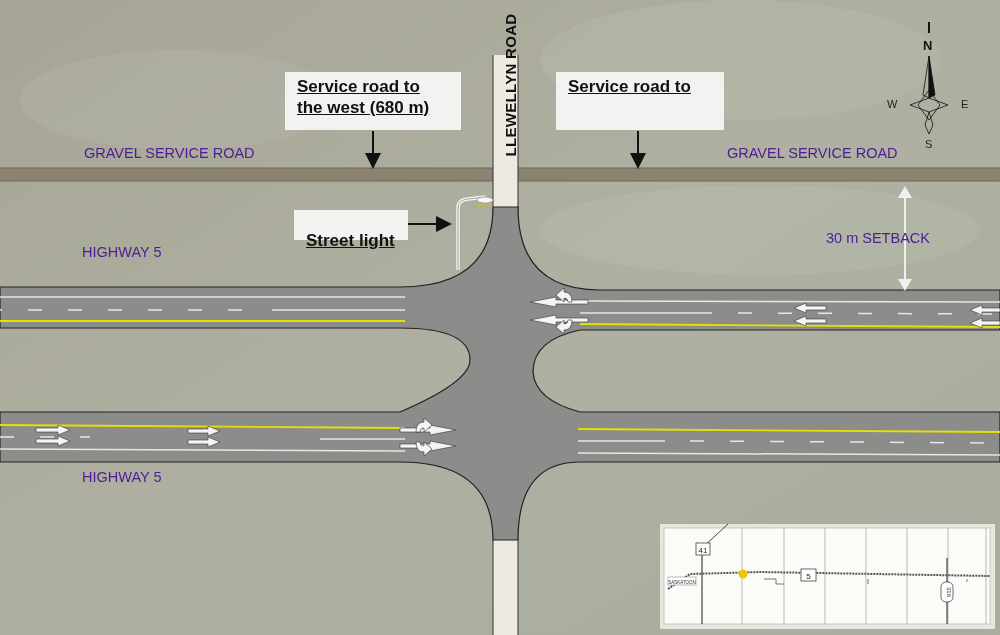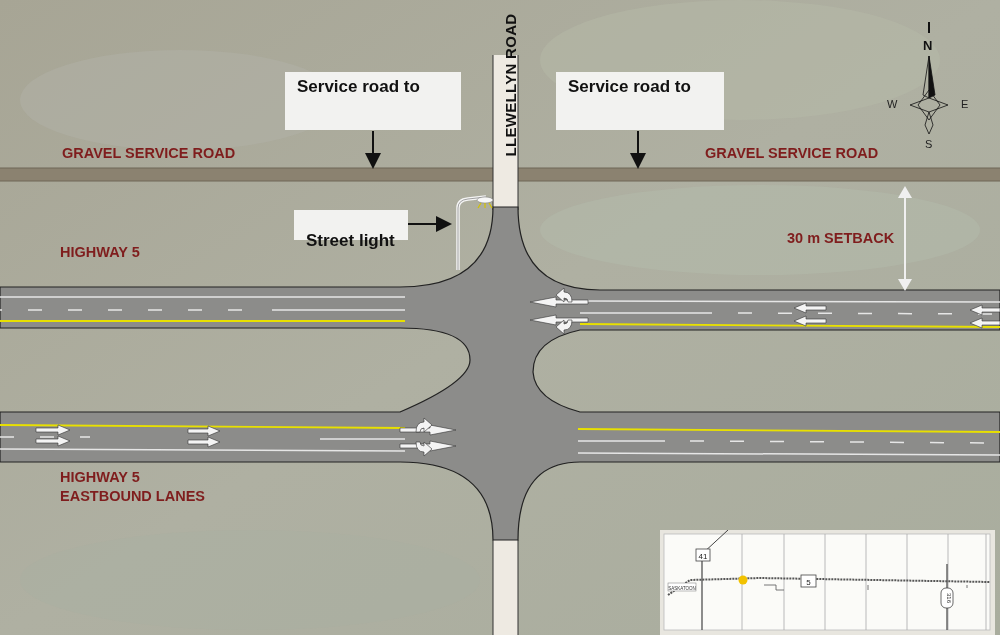--- a/index.html
+++ b/index.html
@@ -1,23 +1,23 @@
 <!DOCTYPE html>
 <html><head>
   <meta charset="utf-8">
   <style>
     html, body { margin:0; padding:0; }
     body { width:1000px; height:635px; overflow:hidden; font-family:"Liberation Sans", sans-serif; }
     #stage { position:relative; width:1000px; height:635px; overflow:hidden; background:#a9aa9c; }
     #map-svg { position:absolute; left:0; top:0; }
-    .callout { position:absolute; background:#f2f2f0; color:#111; font-weight:bold; font-size:17px; line-height:21px; padding:4px 10px 6px 12px; box-sizing:border-box; }
-    .label { position:absolute; color:#7f1d1d; font-weight:bold; font-size:14.5px; line-height:19px; white-space:nowrap; }
+    .callout { position:absolute; background:#f2f2f0; color:#111; font-weight:bold; font-size:17px; line-height:21px; padding:4px 10px 6px 12px; box-sizing:border-box;text-decoration:underline; }
+    .label { position:absolute; color:#4c1d95; font-weight:normal; font-size:14.5px; line-height:19px; white-space:nowrap;margin-left:22px; }
     .vlabel { position:absolute; left:510px; top:85px; transform:translate(-50%,-50%) rotate(-90deg); font-weight:bold; font-size:15px; color:#111; white-space:nowrap; letter-spacing:0.3px; }
     .compass-letter { position:absolute; font-size:11px; color:#222; }
-    .inset { position:absolute; left:660px; top:524px; width:335px; height:105px; background:#e8e6df;margin-top:6px; }
+    .inset { position:absolute; left:660px; top:524px; width:335px; height:105px; background:#e8e6df; }
   </style>
 </head>
 <body>
 
 <div id="stage">
 
   <svg id="map-svg" width="1000" height="635" viewBox="0 0 1000 635">
     <defs>
       <linearGradient id="fieldg" x1="0" y1="0" x2="1" y2="1">
         <stop offset="0" stop-color="#a7a595"></stop>
@@ -133,27 +133,27 @@
 
   <div class="vlabel">LLEWELLYN ROAD</div>
   <div class="label" style="left:62px;top:144px;">GRAVEL SERVICE ROAD</div>
   <div class="label" style="left:705px;top:144px;">GRAVEL SERVICE ROAD</div>
 
   <div class="label" style="left:60px;top:243px;">
     <div>HIGHWAY 5</div>
   </div>
   <div class="label" style="left:60px;top:468px;">
     <div>HIGHWAY 5</div>
-    <div>EASTBOUND LANES</div>
   </div>
 
-  <div class="label" style="left:787px;top:229px;">30 m SETBACK</div>
+  <div class="label" style="left:804px;top:229px;">30 m SETBACK</div>
 
   <div class="callout" style="left:285px;top:72px;width:176px;height:58px;">
     <div>Service road to</div>
+    <div>the west (680 m)</div>
   </div>
   <div class="callout" style="left:556px;top:72px;width:168px;height:58px;">
     <div>Service road to</div>
   </div>
   <div class="callout" style="left:294px;top:210px;width:114px;height:30px;padding-top:20px;">Street light</div>
 
   <div class="inset">
     <svg width="335" height="105" viewBox="0 0 335 105">
       <rect x="4" y="4" width="326" height="96" fill="#fbfbf8" stroke="#bbb" stroke-width="0.8"></rect>
       <g stroke="#aaa" stroke-width="0.8">

